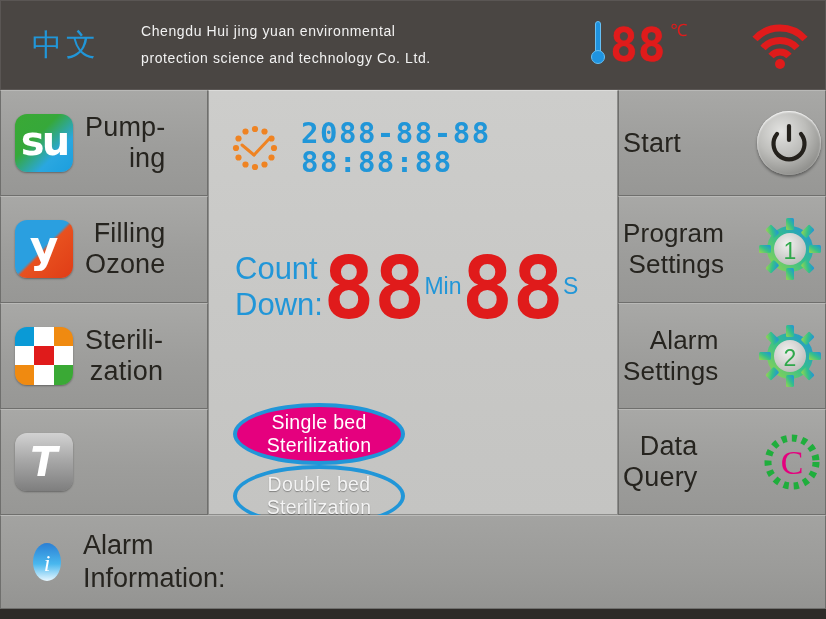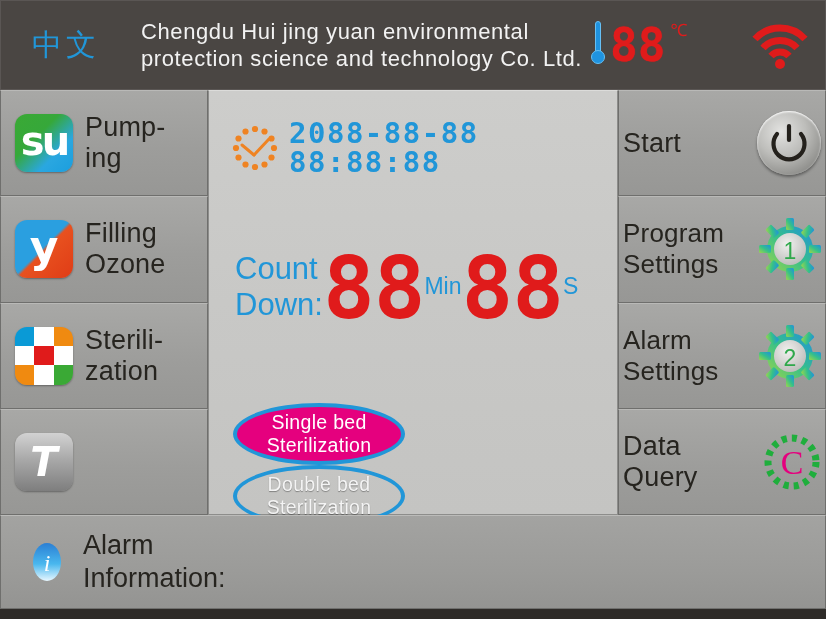--- a/index.html
+++ b/index.html
@@ -25,21 +25,21 @@
     border:1px solid #5a5654;
     display:flex; align-items:center;
   }
   #lang{
     width:130px; text-align:center;
     color:#2196d8; font-size:30px; letter-spacing:4px;
     font-family:"DejaVu Sans", sans-serif;
   }
   #company{
     flex:1;
-    color:#f2f2f2; font-size:22px; line-height:27px;
+    color:#f2f2f2; font-size:14px; line-height:27px;
     letter-spacing:0.6px; white-space:pre-line;
     padding-left:10px;
   }
   #temp-group{
     width:235px; height:90px;
     display:flex; align-items:center; gap:4px;
     padding-right:14px;
   }
   .thermo{ width:16px; height:56px; position:relative; }
   .thermo .stem{
@@ -64,21 +64,21 @@
     color:#e01b1b; font-size:17px; align-self:flex-start;
     margin-top:18px; margin-left:1px;
   }
   #wifi{ margin-left:auto; width:62px; height:48px; }
 
   
   #mid{
     position:absolute; left:0; top:90px; width:826px; height:425px;
     display:flex;
   }
-  .col-side{ width:208px; display:flex; flex-direction:column; }
+  .col-side{ width:208px; display:flex; flex-direction:column;text-align:right; }
   .cell{
     flex:1;
     background:linear-gradient(180deg,#a8a8a6 0%,#9d9d9b 55%,#979795 100%);
     border:1px solid #6f6f6d;
     border-top-color:#b9b9b7;
     display:flex; align-items:center;
     position:relative;
   }
   .col-left .cell{ padding-left:14px; gap:12px; }
   .col-right .cell{ padding:0 4px; justify-content:space-between; }
@@ -131,21 +131,21 @@
   
   #center{
     flex:1;
     background:linear-gradient(180deg,#cdcdcb 0%,#c8c8c6 50%,#c4c4c2 100%);
     border:1px solid #8d8d8b;
     border-top-color:#dcdcda;
     position:relative;
   }
   #datetime-row{
     position:absolute; left:22px; top:28px;
-    display:flex; align-items:center; gap:10px;
+    display:flex; align-items:center; gap:22px;
   }
   .clockicon{ width:48px; height:48px; flex:0 0 48px; }
   #datetime{
     color:#2196d8; font-size:29px; line-height:29px;
     font-family:"DejaVu Sans Mono", monospace; font-weight:bold;
     letter-spacing:1.5px;
   }
 
   #countdown{
     position:absolute; left:26px; top:160px;

